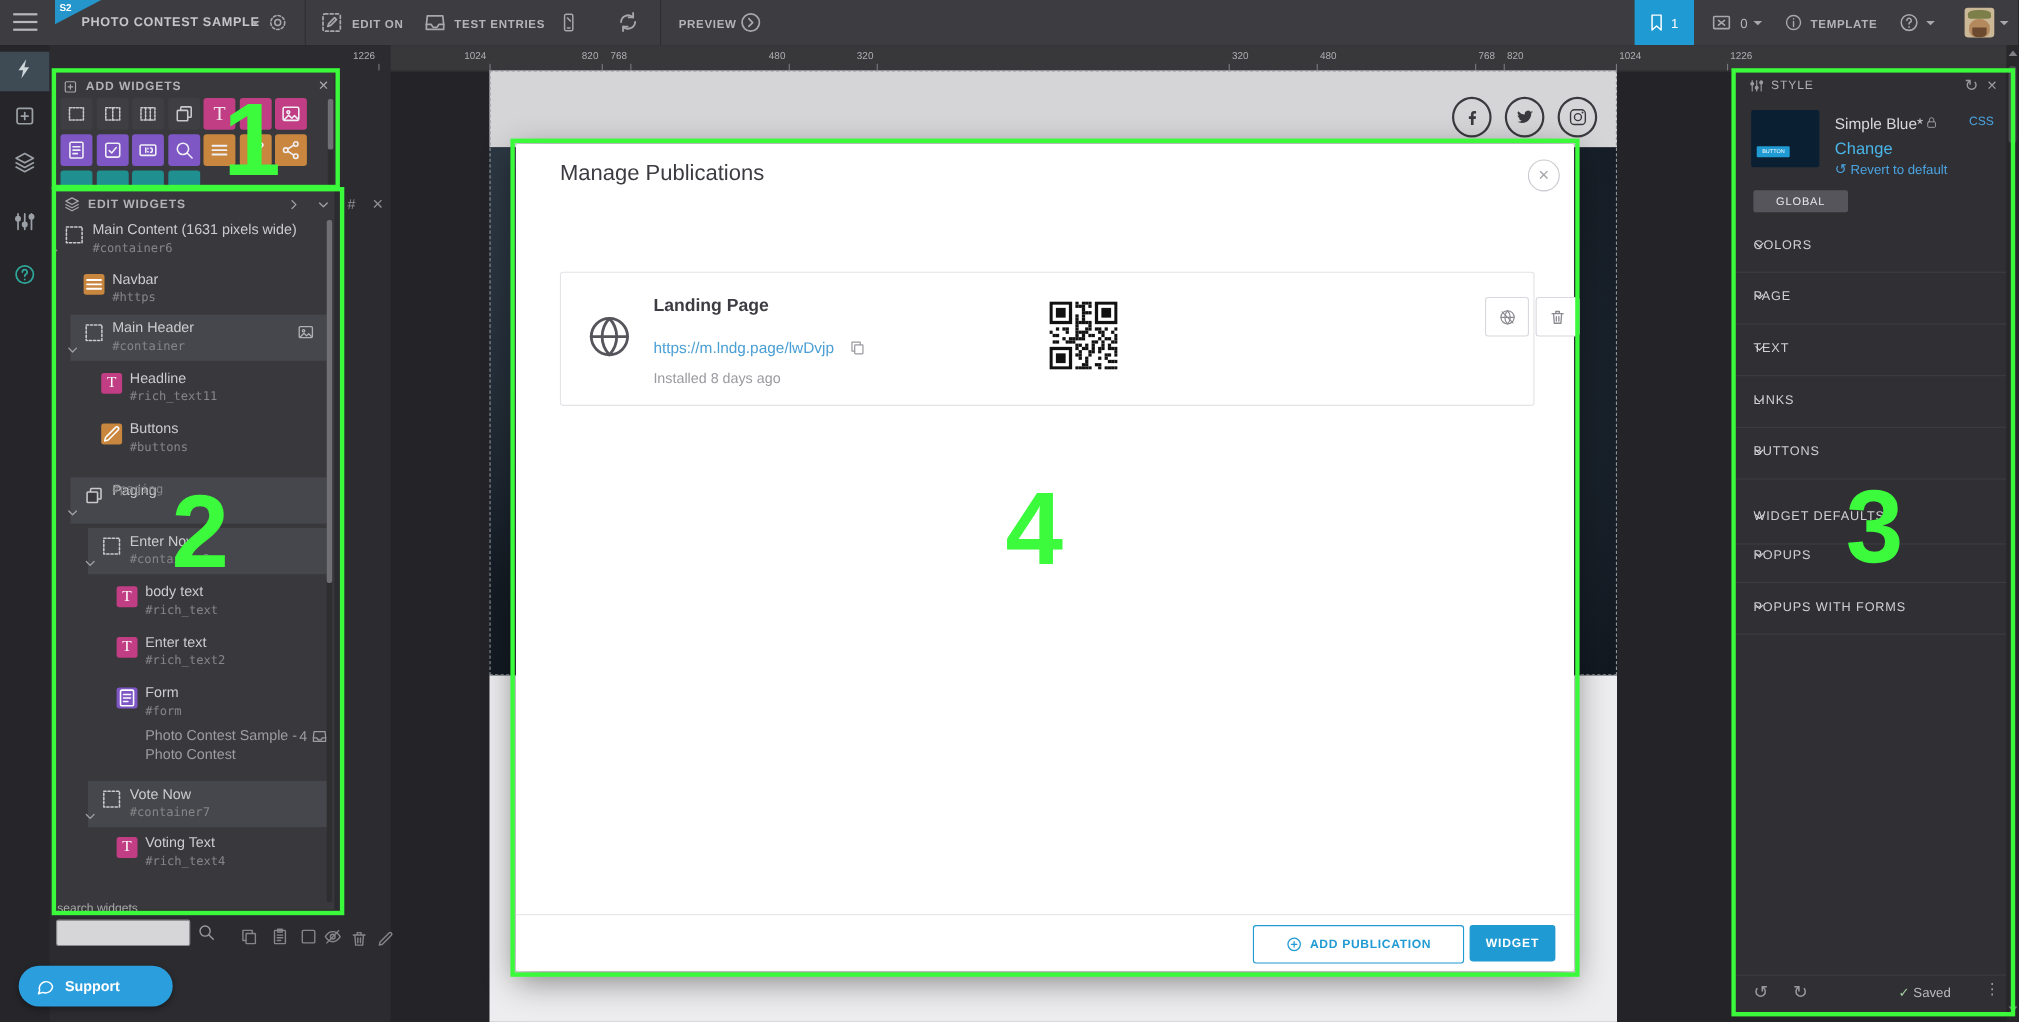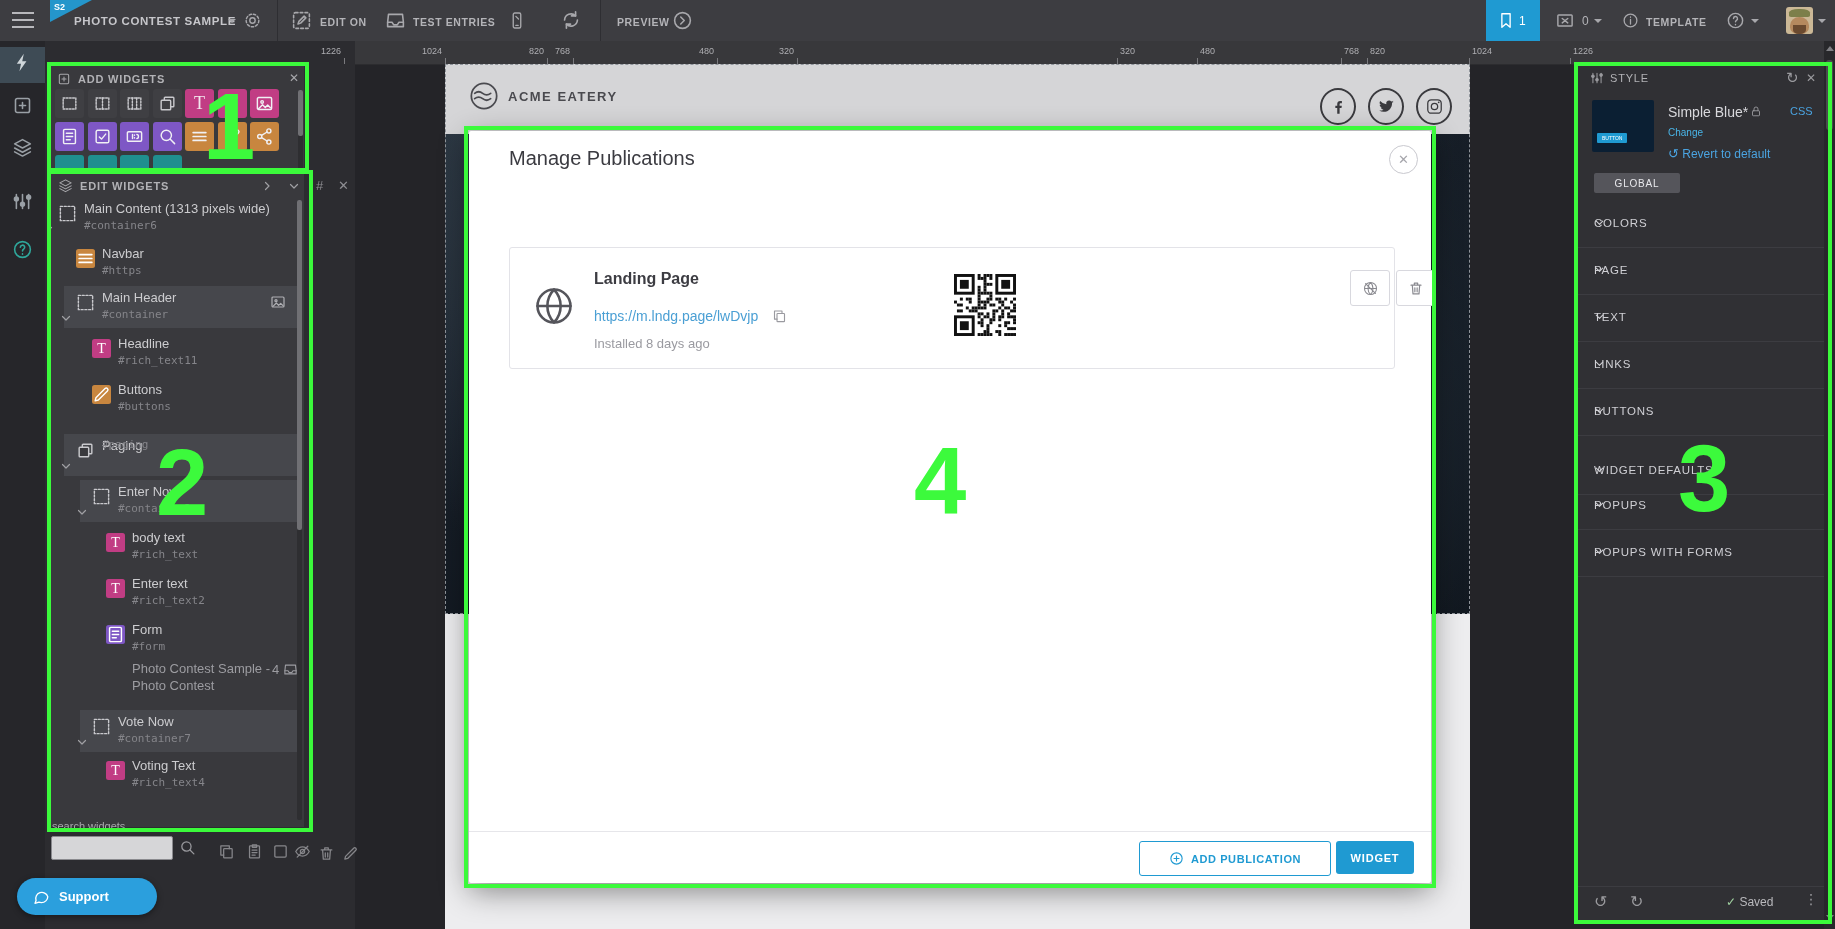--- a/index.html
+++ b/index.html
@@ -214,29 +214,20 @@
       <div class="rtick" style="left: 1114px;"></div>
       <span class="rlab" style="left: 1117px;">1024</span>
       <div class="rtick" style="left: 1215px;"></div>
       <span class="rlab" style="left: 1218px;">1226</span>
     </div>
 
   <div id="cv-header" class="abs"></div>
   <div id="cv-photo" class="abs"></div>
   <div id="cv-light" class="abs"></div>
   <div id="cv-dash" class="abs"></div>
-  <div class="abs" style="left:468px;top:80px;width:320px;height:42px;">
-    <div class="abs ico" style="left:0;top:0;width:32px;height:32px;color:#4a4a4f;">
-        <svg viewBox="0 0 24 24" fill="none" stroke="currentColor" stroke-width="1.3" stroke-linecap="round" stroke-linejoin="round">
-          <circle cx="12" cy="12" r="9.5"></circle>
-          <path d="M5 10c2-1.6 4-1.6 6 0s4 1.6 6 0M5 14c2-1.6 4-1.6 6 0s4 1.6 6 0"></path>
-        </svg>
-      </div>
-    <span class="abs" style="left:40px;top:9px;font-size:13px;font-weight:bold;letter-spacing:1.5px;color:#4a4a4f;">ACME EATERY</span>
-  </div>
   <div class="abs" style="left:1320px;top:88px;width:132px;height:36px;display:flex;gap:12px;" id="social-row">
       <div class="soc">
         <span class="ico" style="width: 19px; height: 19px;">
           <svg viewBox="0 0 24 24">
             <path d="M13.4 21v-7h2.4l.4-2.9h-2.8V9.2c0-.8.3-1.4 1.5-1.4h1.4V5.2C15.9 5.1 15 5 14.1 5c-2.2 0-3.7 1.3-3.7 3.8v2.3H8v2.9h2.4V21z" fill="currentColor"></path>
           </svg>
         </span>
       </div>
       <div class="soc">
         <span class="ico" style="width: 19px; height: 19px;">
@@ -457,21 +448,21 @@
       <span class="abs" style="left:5px;top:33px;background:#1f9ad2;color:#fff;font-size:5px;padding:2px 5px;border-radius:1px;">BUTTON</span>
     </div>
     <span class="abs" style="left:90px;top:40px;font-size:14px;color:#d8d8dc;">Simple Blue*</span>
     <span class="abs ico" style="left:172px;top:41px;width:12px;height:13px;color:#9a9a9e;">
         <svg viewBox="0 0 24 24" fill="none" stroke="currentColor" stroke-width="1.8" stroke-linecap="round" stroke-linejoin="round">
           <rect x="5" y="10.5" width="14" height="10" rx="1.5"></rect>
           <path d="M8 10.5V7a4 4 0 0 1 8 0v3.5"></path>
         </svg>
       </span>
     <span class="abs" style="left:212px;top:41px;font-size:11px;color:#4aa3e0;">CSS</span>
-    <span class="abs" style="left:90px;top:63px;font-size:10px;color:#49b5e8;">Change</span>
+    <span class="abs" style="left:90px;top:63px;font-size:15px;color:#49b5e8;">Change</span>
     <span class="abs" style="left:90px;top:82px;font-size:12px;color:#4aa3e0;"><span style="font-size:13px;">↺</span> <span>Revert to default</span></span>
 
     <div class="abs" style="left:16px;top:109px;width:86px;height:20px;background:#55555b;border-radius:2px;color:#e8e8ec;font-size:10px;letter-spacing:.8px;display:flex;align-items:center;justify-content:center;">
       <span>GLOBAL</span>
     </div>
 
     <div id="style-sections">
         <div class="sec" style="top: 136px;">
           <span>COLORS</span>
           <span class="chev ico">
@@ -697,21 +688,21 @@
           <span class="abs ico" style="left: 7px; top: 7px; width: 19px; height: 19px; border-radius: 2.5px; color: rgb(201, 201, 205);">
             <svg viewBox="0 0 24 24" fill="none" stroke="currentColor" stroke-width="1.8" stroke-linecap="round" stroke-linejoin="round">
               <rect x="3" y="3" width="18" height="18" stroke-dasharray="2.6 2.2"></rect>
             </svg>
           </span>
           <span class="abs ico" style="left: -9px; top: 26px; width: 12px; height: 12px; color: rgb(160, 160, 164);">
             <svg viewBox="0 0 24 24" fill="none" stroke="currentColor" stroke-width="2.4" stroke-linecap="round" stroke-linejoin="round">
               <path d="M5 9l7 7 7-7"></path>
             </svg>
           </span>
-          <span class="tree-label abs" style="left: 33px; top: 4px;">Main Content (1313 pixels wide)</span>
+          <span class="tree-label abs" style="left: 33px; top: 4px;">Main Content (1631 pixels wide)</span>
           <span class="tree-id abs" style="left: 33px; top: 22px;">#container6</span>
         </div>
         <div class="abs" style="left: 0px; top: 70px; width: 253px; height: 44px;">
           <span class="abs ico" style="left: 25px; top: 7px; width: 19px; height: 19px; border-radius: 2.5px; background: rgb(200, 134, 63); color: rgb(255, 255, 255);">
             <svg viewBox="0 0 24 24" fill="none" stroke="currentColor" stroke-width="2.2" stroke-linecap="round" stroke-linejoin="round">
               <path d="M4 7h16M4 12h16M4 17h16"></path>
             </svg>
           </span>
           <span class="tree-label abs" style="left: 51px; top: 4px;">Navbar</span>
           <span class="tree-id abs" style="left: 51px; top: 22px;">#https</span>

